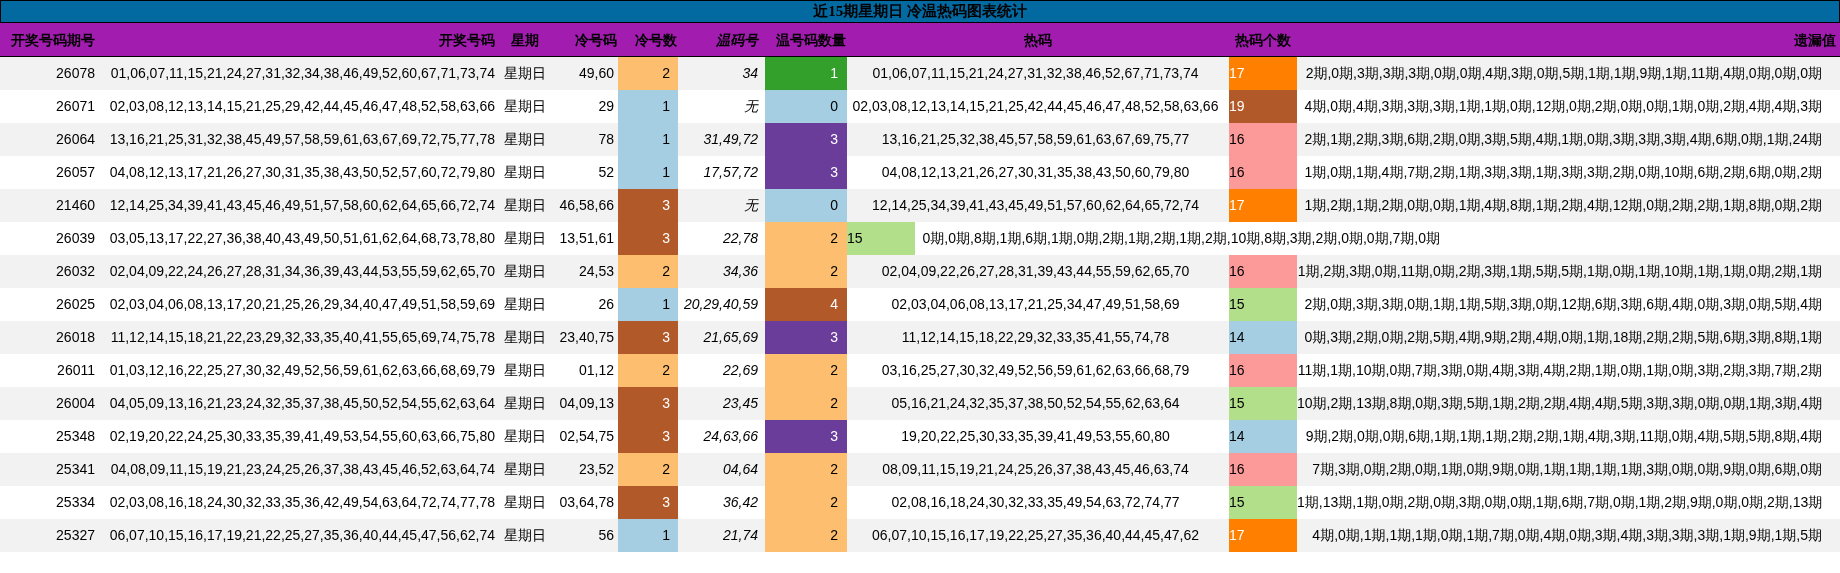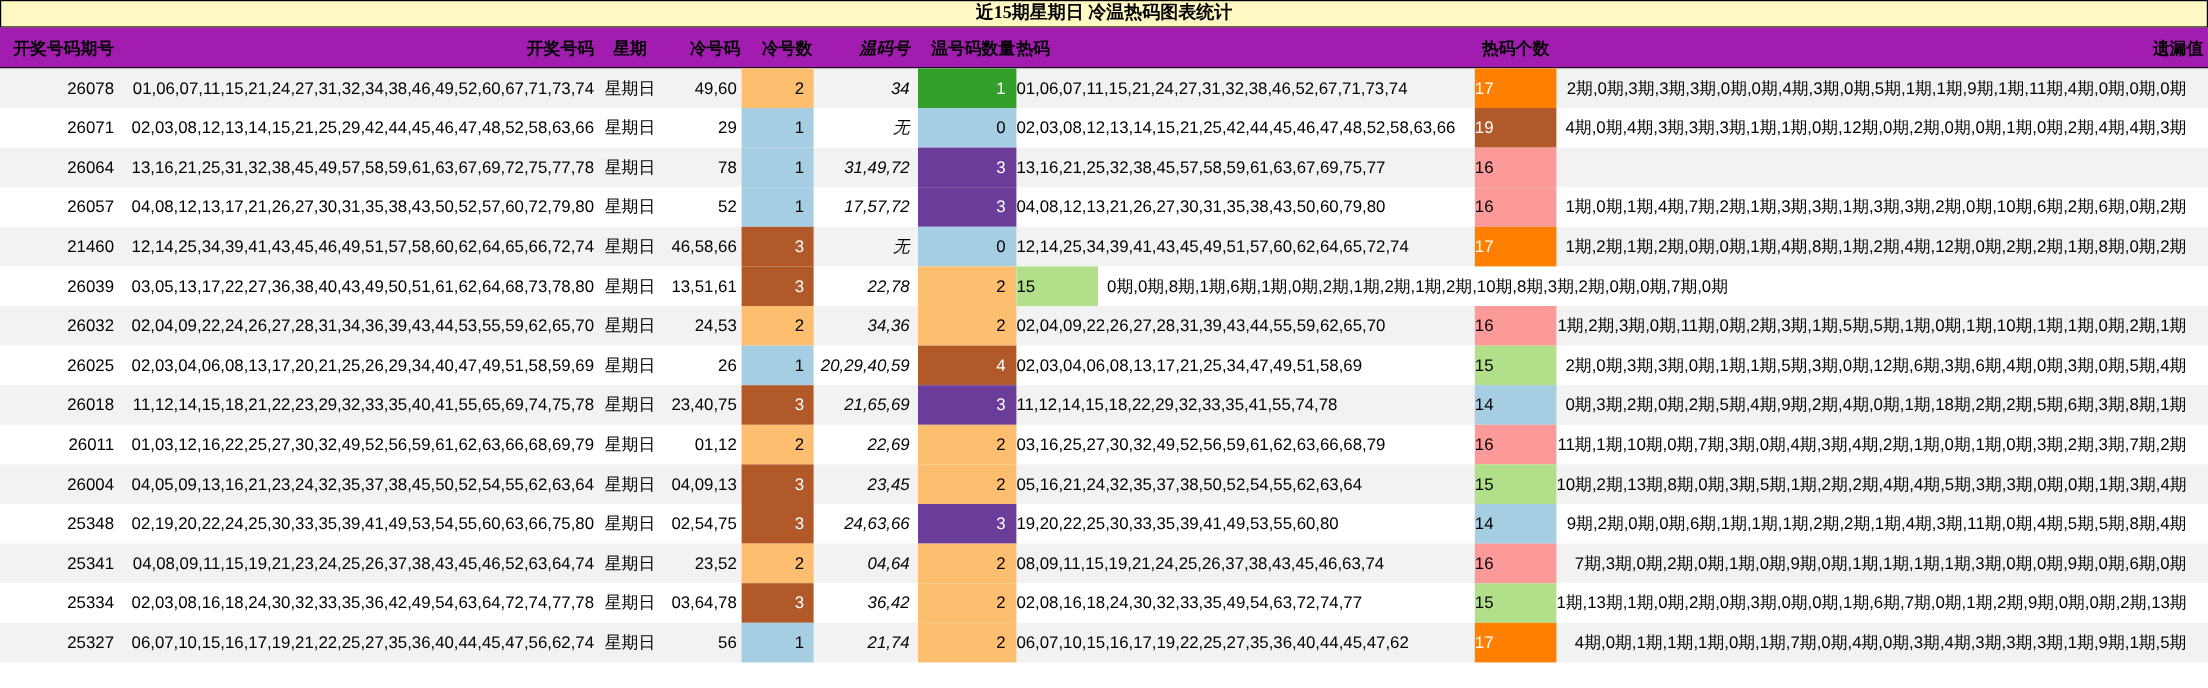--- a/index.html
+++ b/index.html
@@ -4,39 +4,39 @@
 <style>
   html,body{margin:0;padding:0;}
   body{
     width:1840px;height:573px;background:#ffffff;
     font-family:"Liberation Sans","DejaVu Sans",sans-serif;
     font-size:14px;color:#000;overflow:hidden;
   }
   *{box-sizing:border-box;white-space:nowrap;}
   .title-bar{
     width:1840px;height:23px;line-height:20px;
-    border:1px solid #000;background:#fef9c3;
+    border:1px solid #000;background:#0369a1;
     text-align:center;font-weight:bold;font-size:15px;
     font-family:"Liberation Serif","DejaVu Serif",serif;
   }
   .header-row{
     display:flex;width:1840px;height:34px;line-height:34px;
     background:#a21caf;font-weight:bold;border-bottom:1px solid #000;
   }
   .row{display:flex;width:1840px;height:33px;line-height:33px;background:#ffffff;}
   .row.alt{background:#F2F2F2;}
   .c{overflow:visible;}
   .c-period{width:100px;text-align:right;padding-right:5px;}
   .c-draw{width:400px;text-align:right;padding-right:5px;}
   .c-week{width:50px;text-align:center;}
   .c-cold{width:68px;text-align:right;padding-right:4px;}
   .c-coldn{width:60px;text-align:right;padding-right:8px;}
   .c-warm{width:87px;text-align:right;padding-right:7px;font-style:italic;}
   .c-warmn{width:82px;text-align:right;padding-right:9px;}
-  .c-hot{width:382px;text-align:left;padding-right:5px;}
+  .c-hot{width:382px;text-align:center;padding-right:5px;}
   .c-hotn{width:68px;text-align:left;padding-right:10px;}
   .c-miss{width:543px;text-align:right;padding-right:18px;}
   .header-row .c-cold,.header-row .c-coldn{padding-right:1px;}
   .header-row .c-warmn{padding-right:1px;}
   .header-row .c-hot{padding-right:0;}
   .header-row .c-hotn{text-align:center;padding-right:0;}
   .header-row .c-miss{padding-right:4px;}
   .white-text{color:#ffffff;}
 </style>
 </head>
@@ -91,20 +91,21 @@
   <div class="row alt">
     <div class="c c-period">26064</div>
     <div class="c c-draw">13,16,21,25,31,32,38,45,49,57,58,59,61,63,67,69,72,75,77,78</div>
     <div class="c c-week">星期日</div>
     <div class="c c-cold">78</div>
     <div class="c c-coldn" style="background: rgb(166, 206, 227);">1</div>
     <div class="c c-warm">31,49,72</div>
     <div class="c c-warmn white-text" style="background: rgb(106, 61, 154);">3</div>
     <div class="c c-hot">13,16,21,25,32,38,45,57,58,59,61,63,67,69,75,77</div>
     <div class="c c-hotn" style="background: rgb(251, 154, 153);">16</div>
+    <div class="c c-miss">2期,1期,2期,3期,6期,2期,0期,3期,5期,4期,1期,0期,3期,3期,3期,4期,6期,0期,1期,24期</div>
   </div>
 
   <div class="row">
     <div class="c c-period">26057</div>
     <div class="c c-draw">04,08,12,13,17,21,26,27,30,31,35,38,43,50,52,57,60,72,79,80</div>
     <div class="c c-week">星期日</div>
     <div class="c c-cold">52</div>
     <div class="c c-coldn" style="background: rgb(166, 206, 227);">1</div>
     <div class="c c-warm">17,57,72</div>
     <div class="c c-warmn white-text" style="background: rgb(106, 61, 154);">3</div>

